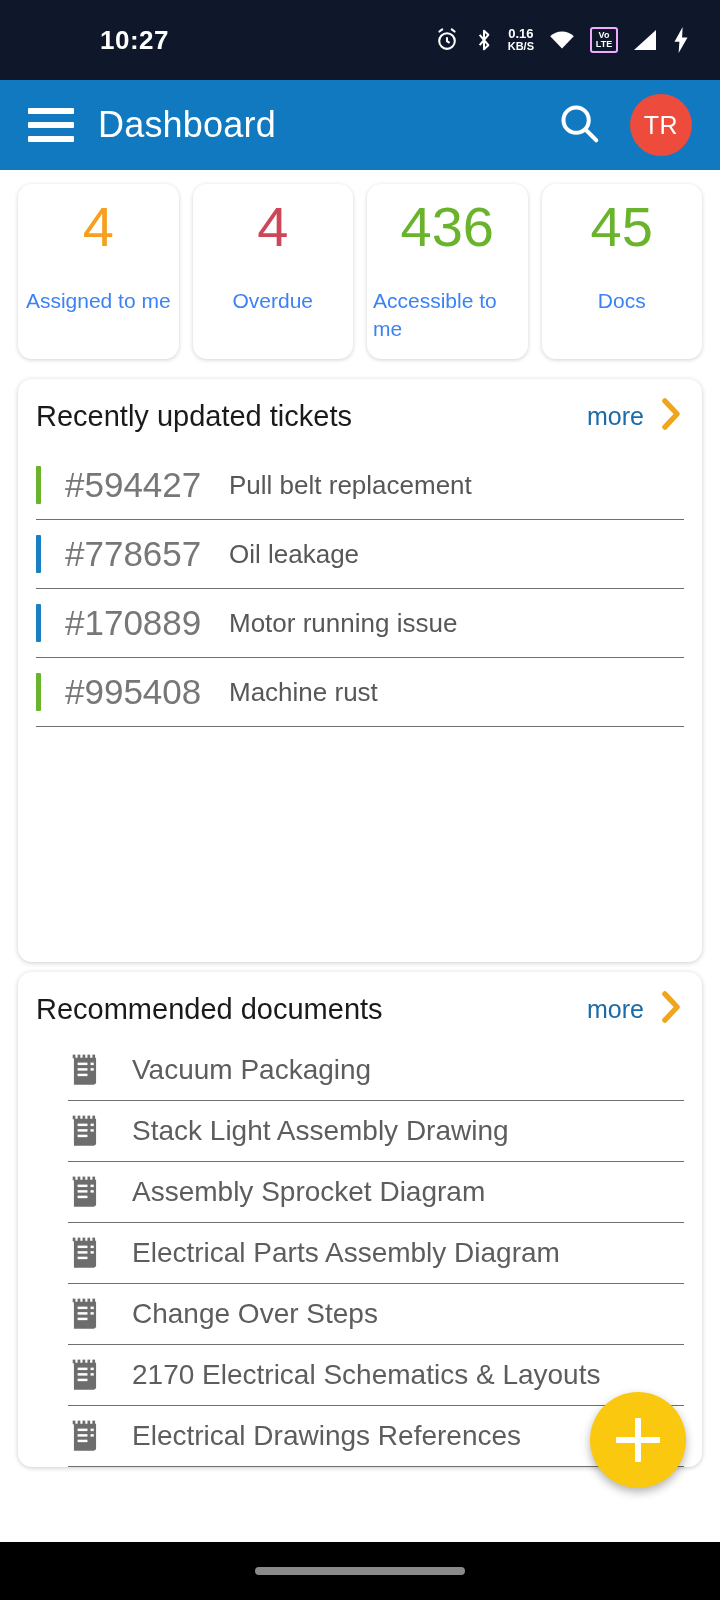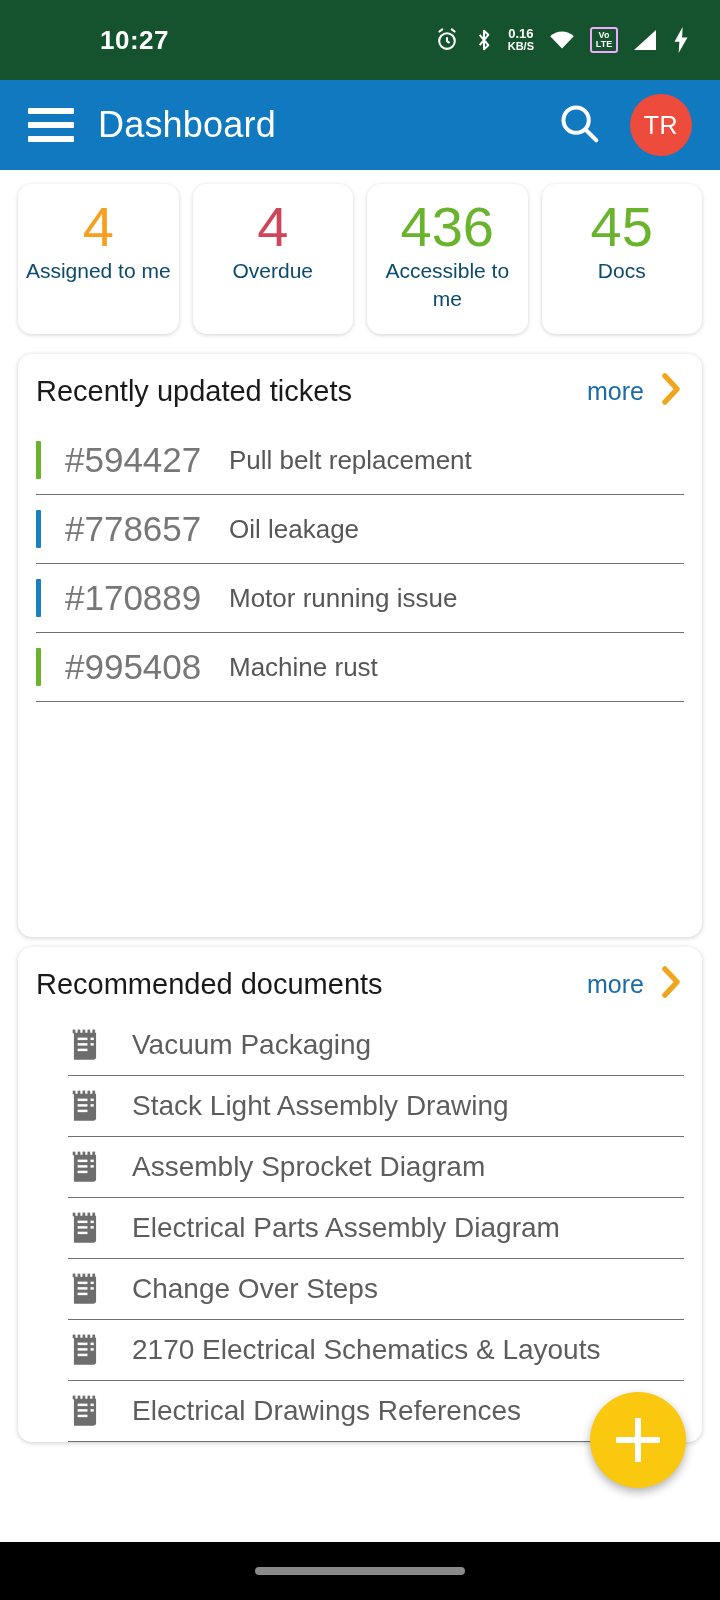--- a/index.html
+++ b/index.html
@@ -7,21 +7,21 @@
   html, body {
     width:720px; height:1600px;
     font-family:"Liberation Sans", sans-serif;
     background:#ffffff;
     overflow:hidden;
   }
   #app { position:relative; width:720px; height:1600px; background:#ffffff; }
 
   
   .statusbar {
-    height:80px; background:#14532d;
+    height:80px; background:#0f172a;
     display:flex; align-items:center;
     padding:8px 30px;
   }
   .sb-time { color:#fff; font-size:26px; font-weight:bold; margin-left:70px; letter-spacing:.5px; }
   .sb-icons { margin-left:auto; display:flex; align-items:center; gap:14px; }
   .sb-ic { display:flex; align-items:center; justify-content:center; }
   .sb-datarate { color:#fff; font-size:13px; font-weight:bold; line-height:1.05; text-align:center; }
   .sb-datarate span { display:block; font-size:11px; }
   .volte {
     border:2px solid #f0abfc; border-radius:3px; color:#fff;
@@ -51,21 +51,21 @@
 
   .stats { display:flex; gap:14px; padding:14px 18px 10px 18px; }
   .stat-card {
     flex:1; background:#fff; border-radius:14px;
     box-shadow:0 1px 4px rgba(0,0,0,.18);
     padding:14px 6px 16px 6px;
     display:flex; flex-direction:column; align-items:center;
     min-height:150px;
   }
   .stat-num { font-size:56px; line-height:1.05; font-weight:400; }
-  .stat-label { margin-top:0; font-size:21px; color:#0c4a6e; text-align:center; line-height:1.35; }
+  .stat-label { margin-top:30px; font-size:21px; color:#3b82f6; text-align:left; line-height:1.35; }
 
   .card {
     margin:10px 18px 0 18px; background:#fff;
     border-radius:14px; box-shadow:0 1px 5px rgba(0,0,0,.20);
     padding:18px 18px 10px 18px;
   }
   .card-head { display:flex; align-items:center; padding:0 0 6px 0; }
   .card-title { font-size:29px; color:#1a1a1a; }
   .more-wrap { margin-left:auto; display:flex; align-items:center; gap:14px; cursor:pointer; }
   .more-text { font-size:25px; color:#1b6ba8;text-align:right; }

